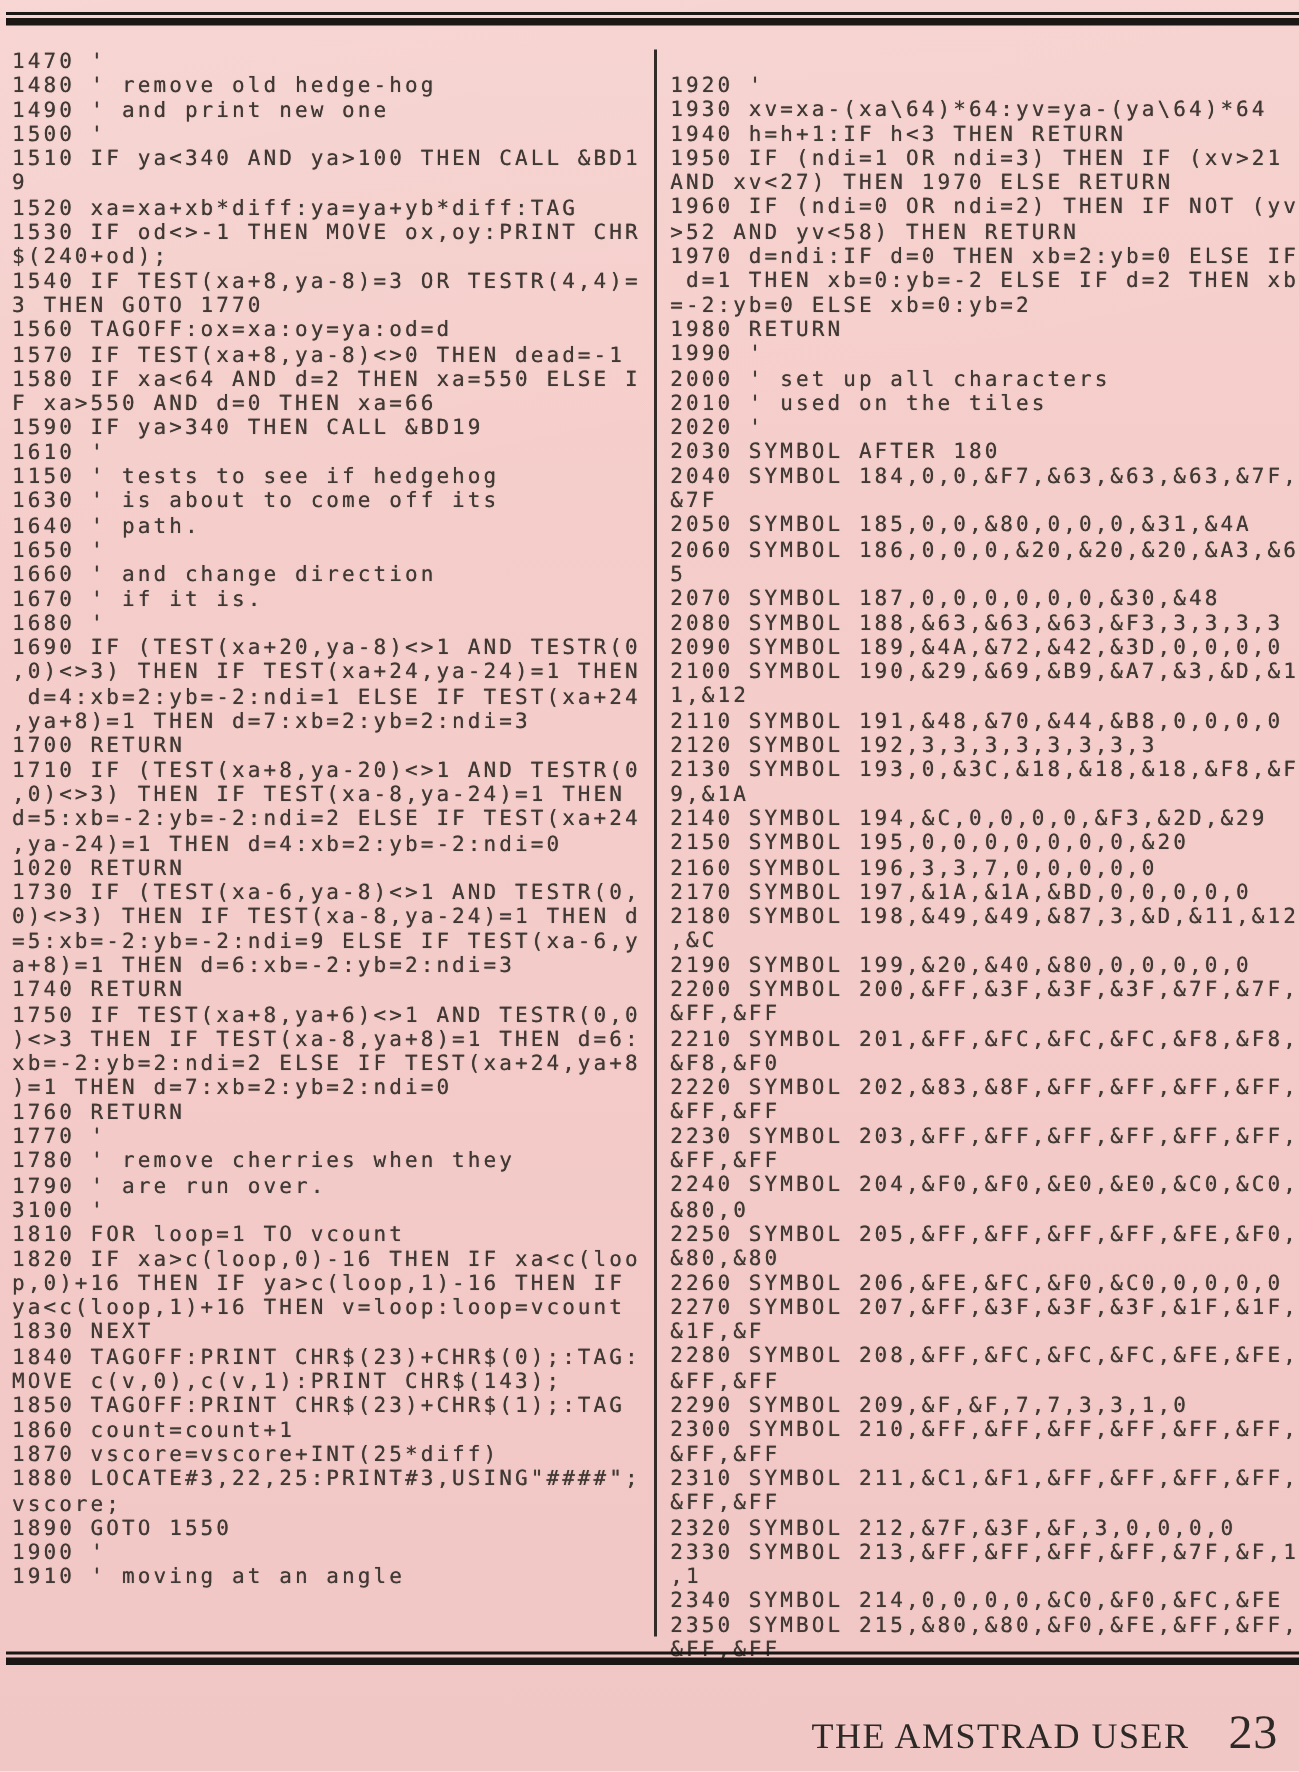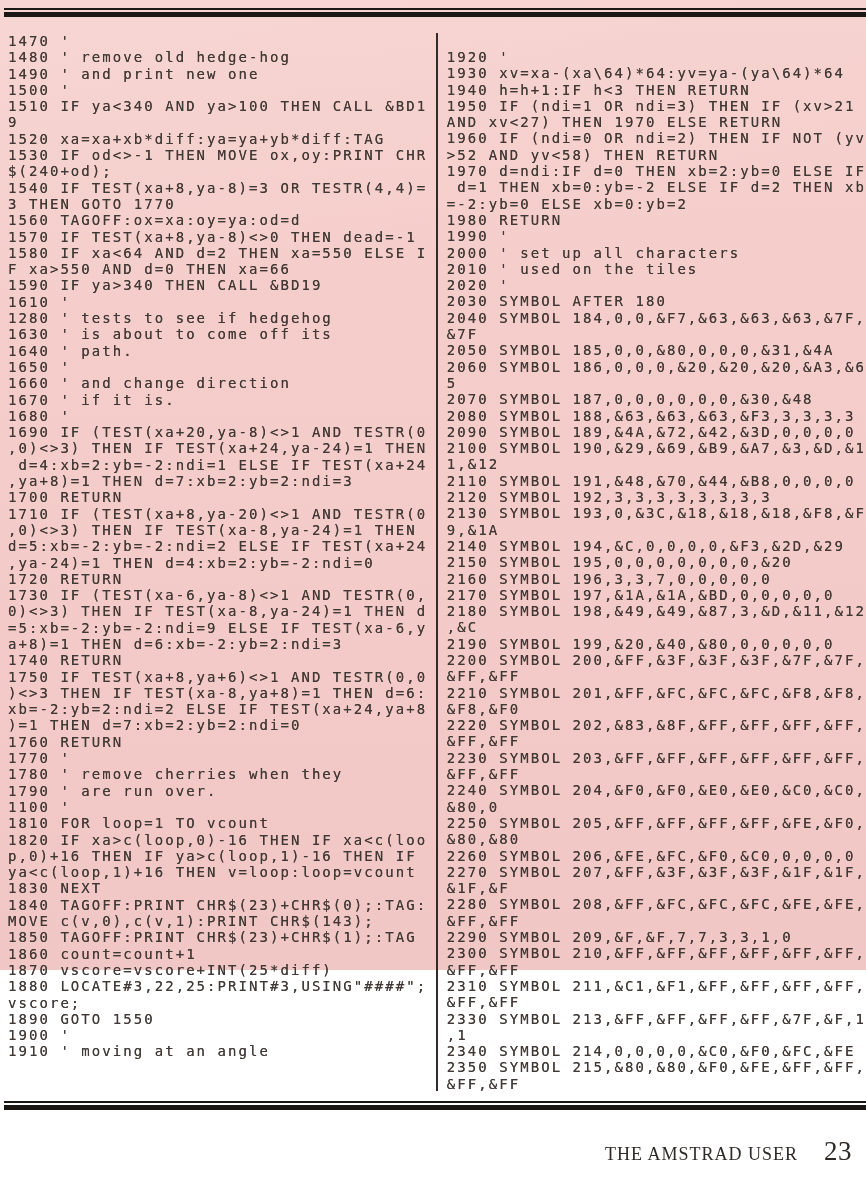--- a/index.html
+++ b/index.html
@@ -11,21 +11,21 @@
   html, body { margin: 0; padding: 0; }
   body {
     width: 866px;
     height: 1181px;
     overflow: hidden;
     font-family: "DejaVu Sans Mono", monospace;
   }
   .page {
     position: relative;
     width: 866px;
-    height: 970px;
+    height: 1181px;
     background:
       linear-gradient(168deg, rgba(255,255,255,0.10) 0%, rgba(255,255,255,0) 30%),
       linear-gradient(180deg, #f6d1ce 0%, var(--bg) 45%, #f1c7c5 100%);
   }
   
   .dbl-rule { position: absolute; left: 4px; right: 0; }
   .dbl-rule .thin  { height: 2px; background: var(--rule); }
   .dbl-rule .gap   { height: 2px; }
   .dbl-rule .thick { height: 5px; background: var(--rule); }
   .rule-top    { top: 8px; }
@@ -61,25 +61,25 @@
     position: absolute;
     top: 1136px;
     right: 14px;
     display: flex;
     align-items: baseline;
     gap: 26px;
     font-family: "Liberation Serif", serif;
     color: #2d2926;
   }
   .footer .title {
-    font-size: 18px;
+    font-size: 24px;
     letter-spacing: 1px;
   }
   .footer .pagenum {
-    font-size: 27px;
+    font-size: 32px;
     letter-spacing: 0.5px;
   }
 </style>
 </head>
 <body>
 
 <div class="page">
 
   <div class="dbl-rule rule-top">
     <div class="thin"></div>
@@ -99,51 +99,51 @@
         <div class="code-line">1530 IF od&lt;&gt;-1 THEN MOVE ox,oy:PRINT CHR</div>
         <div class="code-line">$(240+od);</div>
         <div class="code-line">1540 IF TEST(xa+8,ya-8)=3 OR TESTR(4,4)=</div>
         <div class="code-line">3 THEN GOTO 1770</div>
         <div class="code-line">1560 TAGOFF:ox=xa:oy=ya:od=d</div>
         <div class="code-line">1570 IF TEST(xa+8,ya-8)&lt;&gt;0 THEN dead=-1</div>
         <div class="code-line">1580 IF xa&lt;64 AND d=2 THEN xa=550 ELSE I</div>
         <div class="code-line">F xa&gt;550 AND d=0 THEN xa=66</div>
         <div class="code-line">1590 IF ya&gt;340 THEN CALL &amp;BD19</div>
         <div class="code-line">1610 '</div>
-        <div class="code-line">1280 ' tests to see if hedgehog</div>
+        <div class="code-line">1150 ' tests to see if hedgehog</div>
         <div class="code-line">1630 ' is about to come off its</div>
         <div class="code-line">1640 ' path.</div>
         <div class="code-line">1650 '</div>
         <div class="code-line">1660 ' and change direction</div>
         <div class="code-line">1670 ' if it is.</div>
         <div class="code-line">1680 '</div>
         <div class="code-line">1690 IF (TEST(xa+20,ya-8)&lt;&gt;1 AND TESTR(0</div>
         <div class="code-line">,0)&lt;&gt;3) THEN IF TEST(xa+24,ya-24)=1 THEN</div>
         <div class="code-line"> d=4:xb=2:yb=-2:ndi=1 ELSE IF TEST(xa+24</div>
         <div class="code-line">,ya+8)=1 THEN d=7:xb=2:yb=2:ndi=3</div>
         <div class="code-line">1700 RETURN</div>
         <div class="code-line">1710 IF (TEST(xa+8,ya-20)&lt;&gt;1 AND TESTR(0</div>
         <div class="code-line">,0)&lt;&gt;3) THEN IF TEST(xa-8,ya-24)=1 THEN</div>
         <div class="code-line">d=5:xb=-2:yb=-2:ndi=2 ELSE IF TEST(xa+24</div>
         <div class="code-line">,ya-24)=1 THEN d=4:xb=2:yb=-2:ndi=0</div>
-        <div class="code-line">1720 RETURN</div>
+        <div class="code-line">1020 RETURN</div>
         <div class="code-line">1730 IF (TEST(xa-6,ya-8)&lt;&gt;1 AND TESTR(0,</div>
         <div class="code-line">0)&lt;&gt;3) THEN IF TEST(xa-8,ya-24)=1 THEN d</div>
         <div class="code-line">=5:xb=-2:yb=-2:ndi=9 ELSE IF TEST(xa-6,y</div>
         <div class="code-line">a+8)=1 THEN d=6:xb=-2:yb=2:ndi=3</div>
         <div class="code-line">1740 RETURN</div>
         <div class="code-line">1750 IF TEST(xa+8,ya+6)&lt;&gt;1 AND TESTR(0,0</div>
         <div class="code-line">)&lt;&gt;3 THEN IF TEST(xa-8,ya+8)=1 THEN d=6:</div>
         <div class="code-line">xb=-2:yb=2:ndi=2 ELSE IF TEST(xa+24,ya+8</div>
         <div class="code-line">)=1 THEN d=7:xb=2:yb=2:ndi=0</div>
         <div class="code-line">1760 RETURN</div>
         <div class="code-line">1770 '</div>
         <div class="code-line">1780 ' remove cherries when they</div>
         <div class="code-line">1790 ' are run over.</div>
-        <div class="code-line">1100 '</div>
+        <div class="code-line">3100 '</div>
         <div class="code-line">1810 FOR loop=1 TO vcount</div>
         <div class="code-line">1820 IF xa&gt;c(loop,0)-16 THEN IF xa&lt;c(loo</div>
         <div class="code-line">p,0)+16 THEN IF ya&gt;c(loop,1)-16 THEN IF</div>
         <div class="code-line">ya&lt;c(loop,1)+16 THEN v=loop:loop=vcount</div>
         <div class="code-line">1830 NEXT</div>
         <div class="code-line">1840 TAGOFF:PRINT CHR$(23)+CHR$(0);:TAG:</div>
         <div class="code-line">MOVE c(v,0),c(v,1):PRINT CHR$(143);</div>
         <div class="code-line">1850 TAGOFF:PRINT CHR$(23)+CHR$(1);:TAG</div>
         <div class="code-line">1860 count=count+1</div>
         <div class="code-line">1870 vscore=vscore+INT(25*diff)</div>
@@ -207,20 +207,21 @@
         <div class="code-line">2260 SYMBOL 206,&amp;FE,&amp;FC,&amp;F0,&amp;C0,0,0,0,0</div>
         <div class="code-line">2270 SYMBOL 207,&amp;FF,&amp;3F,&amp;3F,&amp;3F,&amp;1F,&amp;1F,</div>
         <div class="code-line">&amp;1F,&amp;F</div>
         <div class="code-line">2280 SYMBOL 208,&amp;FF,&amp;FC,&amp;FC,&amp;FC,&amp;FE,&amp;FE,</div>
         <div class="code-line">&amp;FF,&amp;FF</div>
         <div class="code-line">2290 SYMBOL 209,&amp;F,&amp;F,7,7,3,3,1,0</div>
         <div class="code-line">2300 SYMBOL 210,&amp;FF,&amp;FF,&amp;FF,&amp;FF,&amp;FF,&amp;FF,</div>
         <div class="code-line">&amp;FF,&amp;FF</div>
         <div class="code-line">2310 SYMBOL 211,&amp;C1,&amp;F1,&amp;FF,&amp;FF,&amp;FF,&amp;FF,</div>
         <div class="code-line">&amp;FF,&amp;FF</div>
+        <div class="code-line">2320 SYMBOL 212,&amp;7F,&amp;3F,&amp;F,3,0,0,0,0</div>
         <div class="code-line">2330 SYMBOL 213,&amp;FF,&amp;FF,&amp;FF,&amp;FF,&amp;7F,&amp;F,1</div>
         <div class="code-line">,1</div>
         <div class="code-line">2340 SYMBOL 214,0,0,0,0,&amp;C0,&amp;F0,&amp;FC,&amp;FE</div>
         <div class="code-line">2350 SYMBOL 215,&amp;80,&amp;80,&amp;F0,&amp;FE,&amp;FF,&amp;FF,</div>
         <div class="code-line">&amp;FF,&amp;FF</div>
       </div>
   </div>
 
   <div class="dbl-rule rule-bottom">
     <div class="thin"></div>

